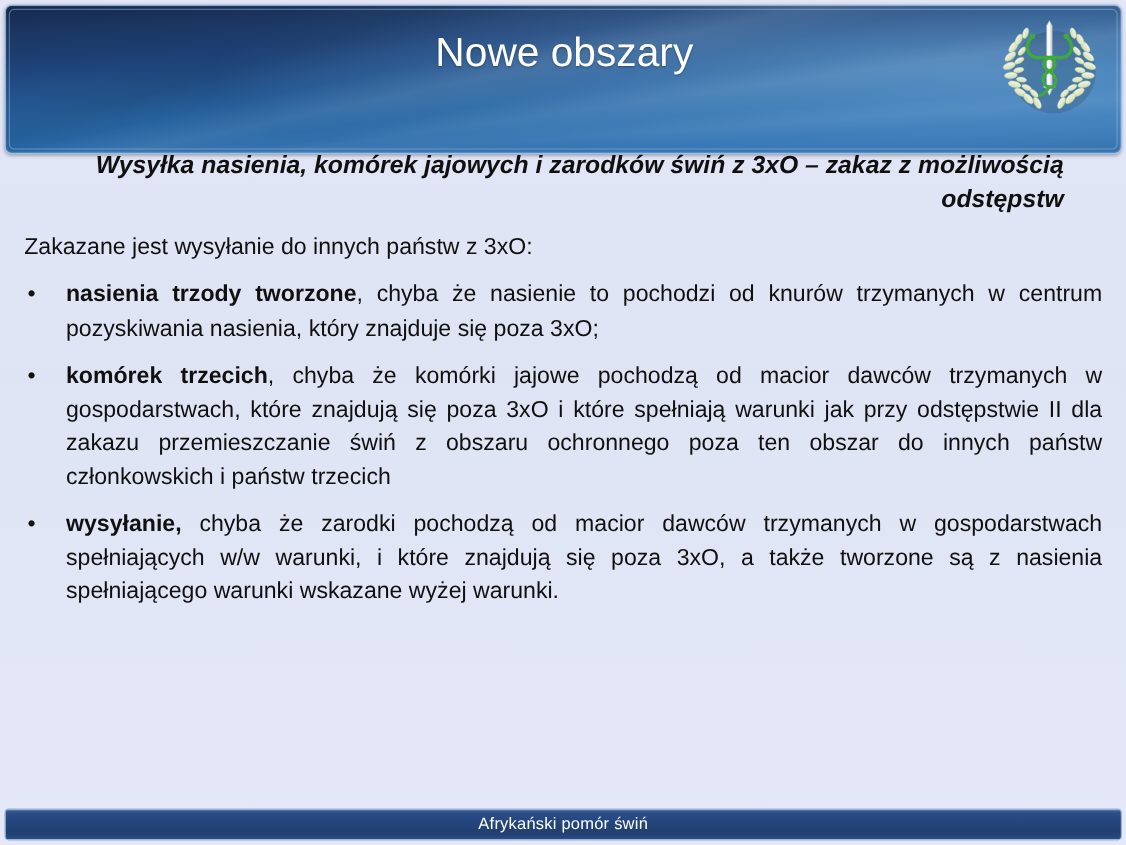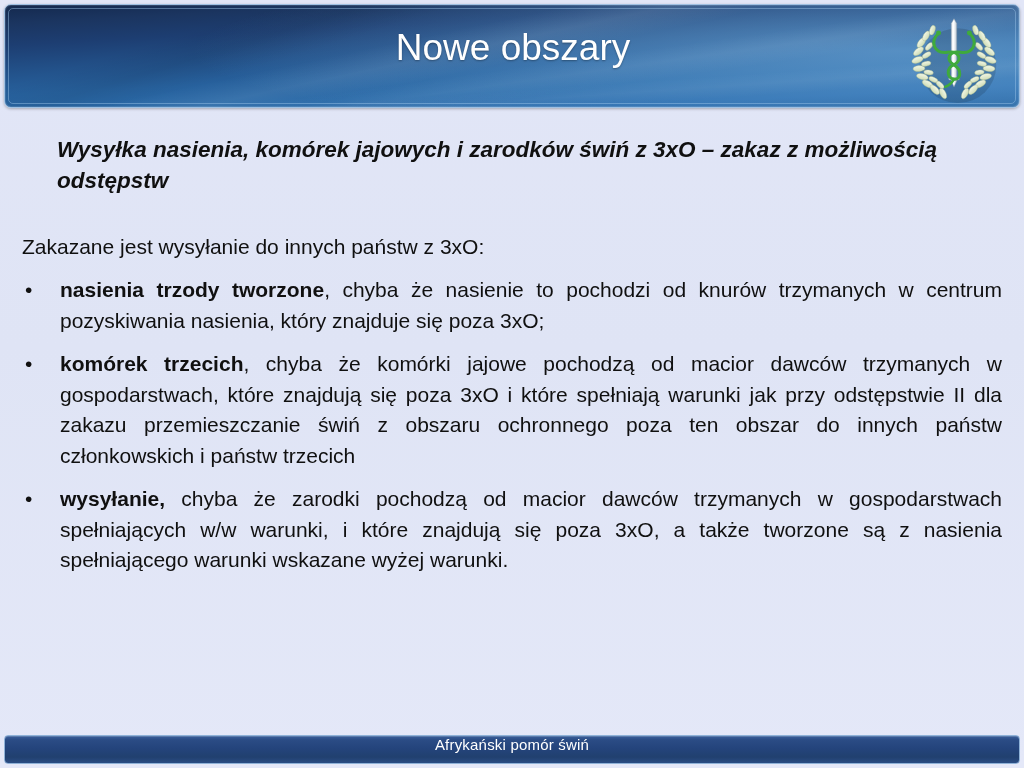--- a/index.html
+++ b/index.html
@@ -25,21 +25,21 @@
     background: linear-gradient(180deg, #e2e6f7 0%, #dfe4f5 45%, #e4e8f8 100%);
     overflow: hidden;
   }
 
   
   .header-banner {
     position: absolute;
     left: 4px;
     top: 4px;
     width: 1016px;
-    height: 104px;
+    height: 136px;
     border-radius: 7px;
     border: 1px solid #9fc0e2;
     background:
       radial-gradient(ellipse 120% 150% at 88% 45%, rgba(125,180,225,0.55) 0%, rgba(125,180,225,0.0) 58%),
       linear-gradient(177deg,
         #14294e 0%,
         #1b3560 12%,
         #1d3e72 26%,
         #225088 42%,
         #27619d 58%,
@@ -114,30 +114,30 @@
     left: 0;
     top: 118px;
     width: 1024px;
     height: 600px;
     padding: 0 22px;
   }
 
   .slide-heading {
     margin: 16px auto 0;
     width: 910px;
-    text-align: left;
+    text-align: right;
     font-weight: bold;
     font-style: italic;
     font-size: 22.5px;
     line-height: 31px;
     color: #101010;
   }
 
   .intro-line {
-    margin-top: 37px;
+    margin-top: 15px;
     margin-left: 0px;
     font-size: 21px;
     line-height: 28px;
     color: #101010;
   }
 
   ul.bullets {
     list-style: none;
     margin-top: 14px;
   }
@@ -174,21 +174,21 @@
     border-radius: 4px;
     border: 1px solid #8fb2d8;
     background: linear-gradient(180deg,
       #3a609c 0%,
       #2b4c85 14%,
       #24447c 45%,
       #21406f 78%,
       #2a4d84 100%);
     box-shadow: inset 0 1px 0 rgba(255,255,255,0.18);
     display: flex;
-    align-items: flex-start;
+    align-items: center;
     justify-content: center;
   }
 
   .footer-text {
     font-size: 15px;
     line-height: 18px;
     color: #ffffff;
     letter-spacing: 0.2px;
   }
 </style>

